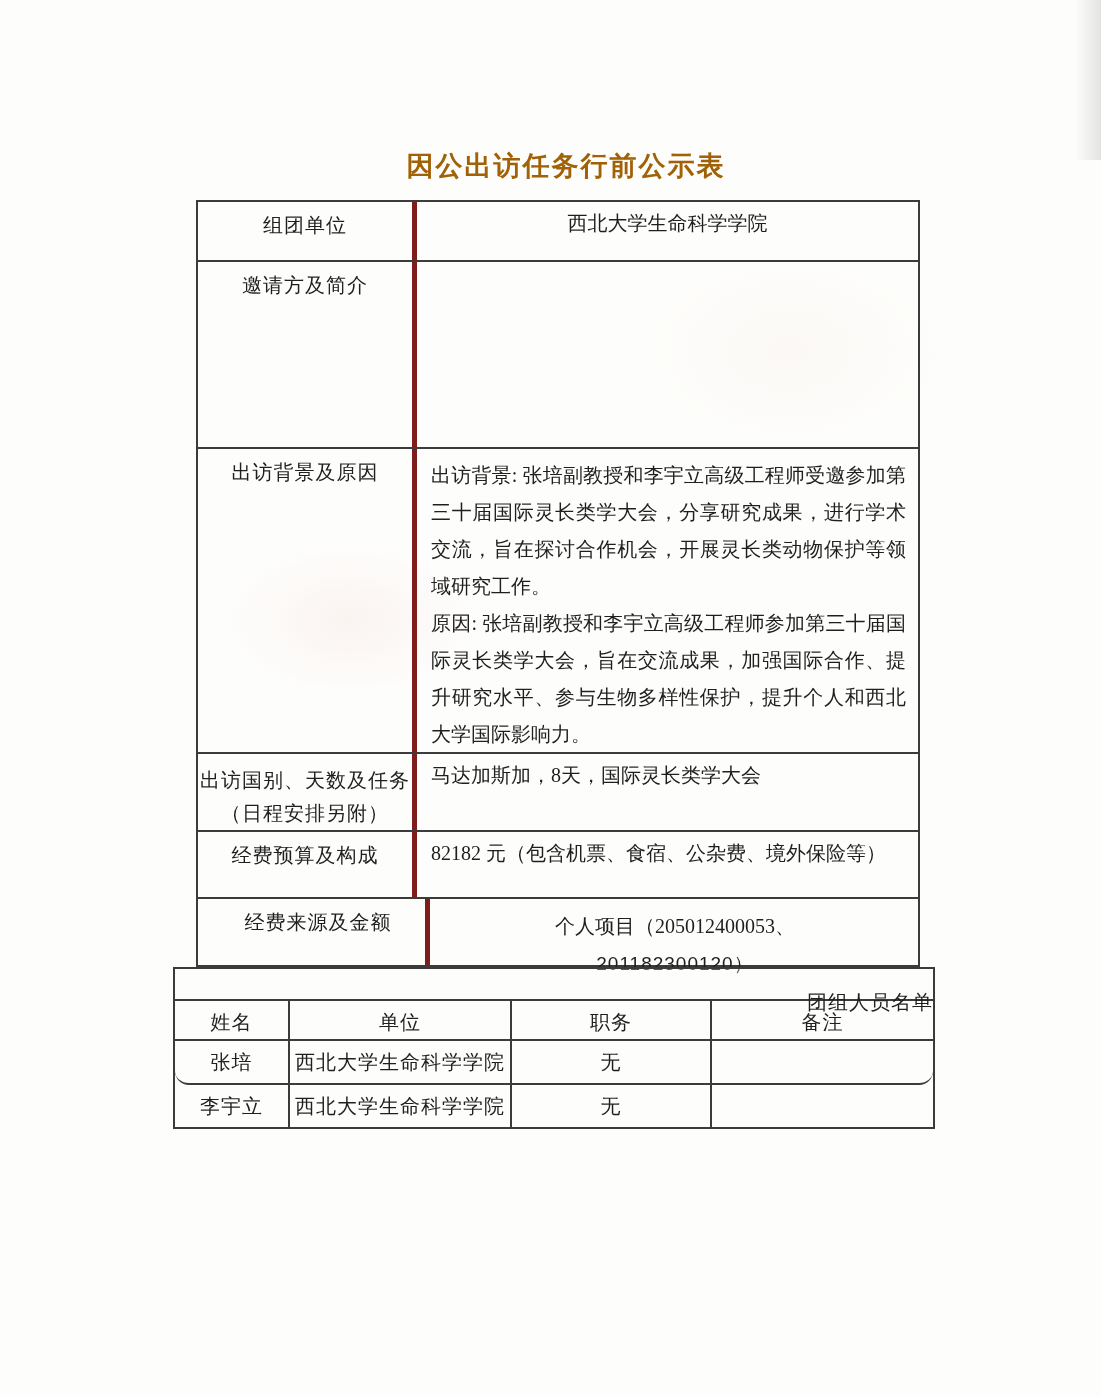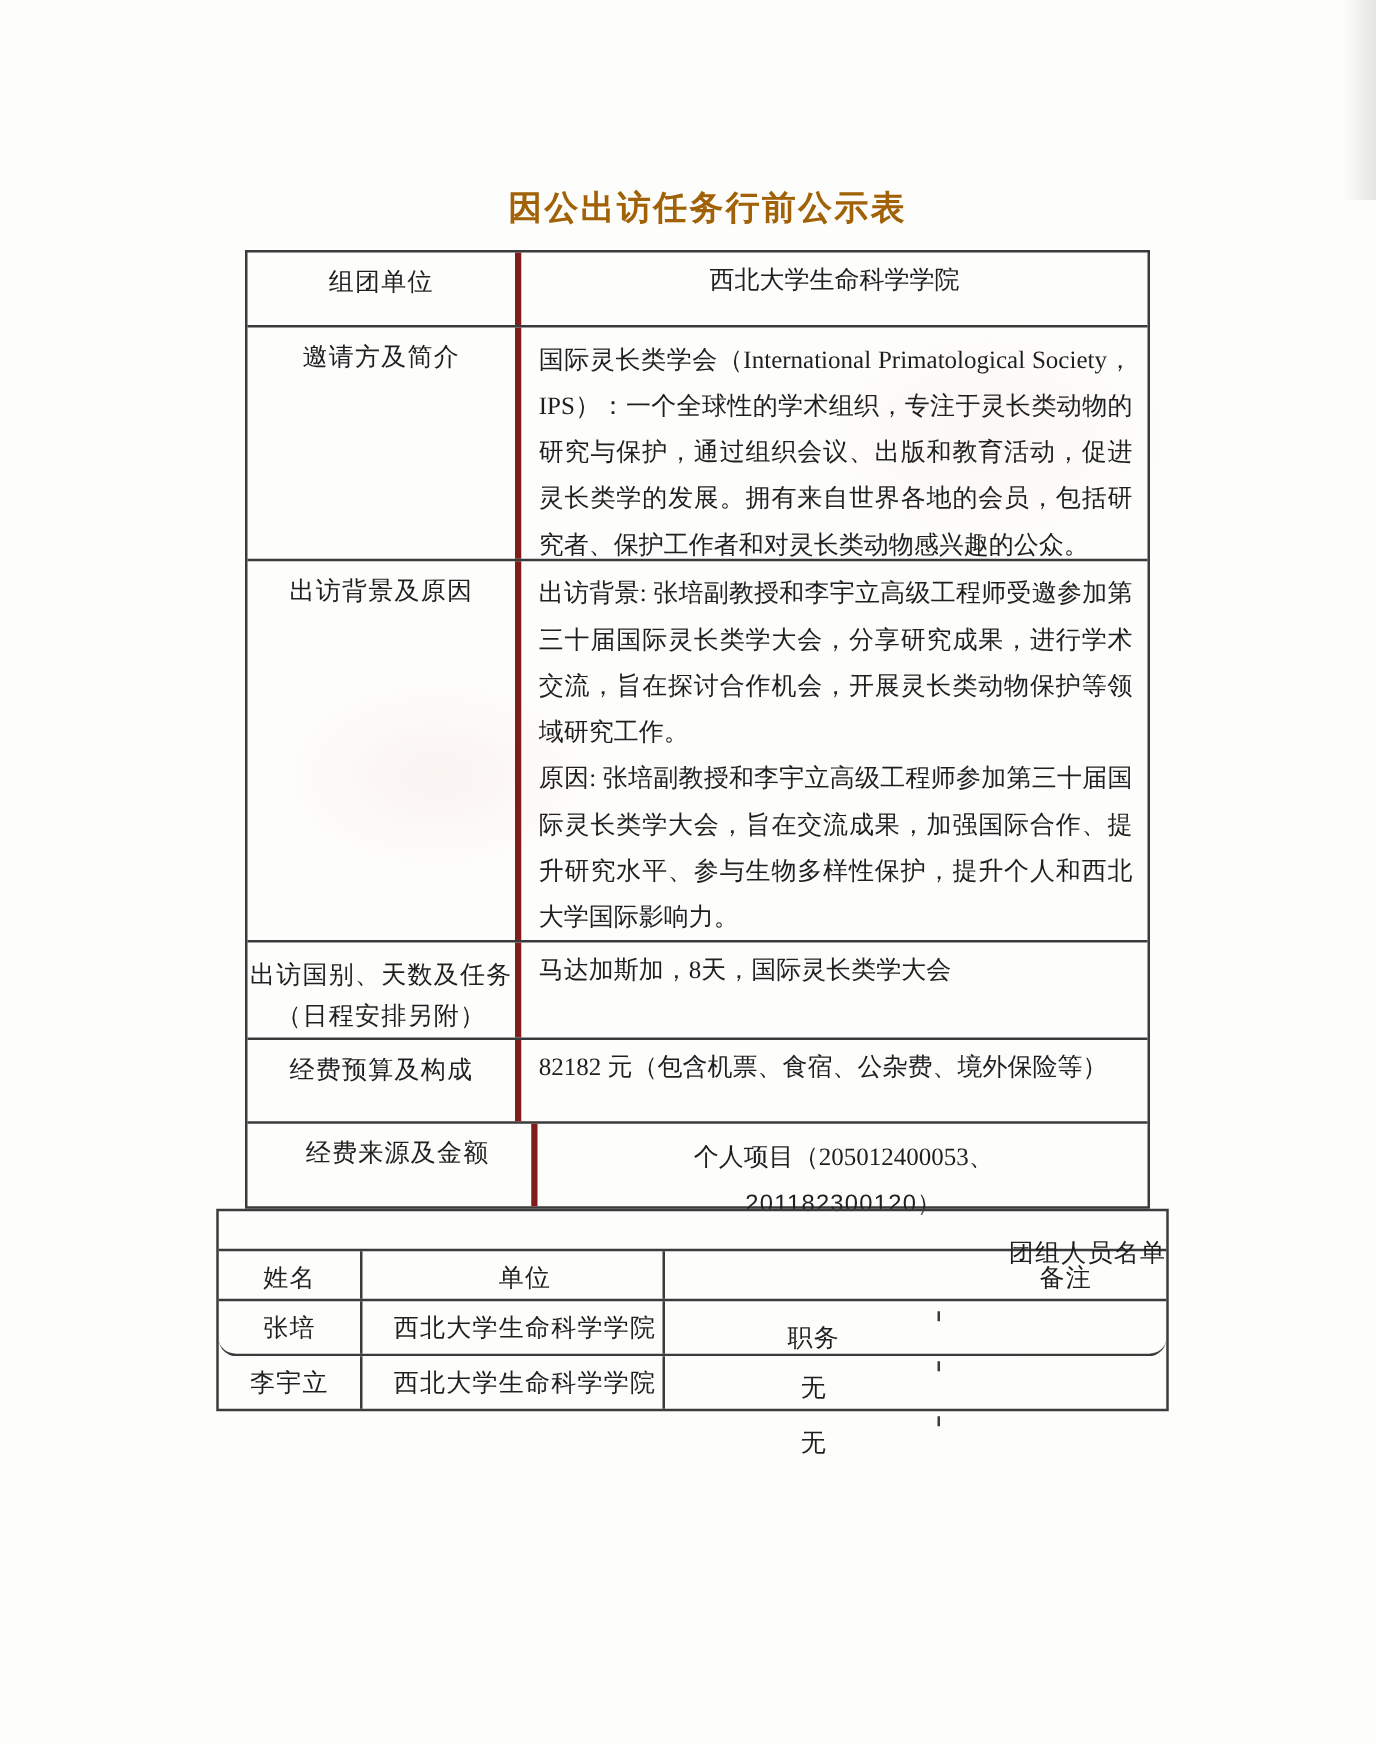--- a/index.html
+++ b/index.html
@@ -62,30 +62,30 @@
     border:2px solid #3b3b3b;
     box-sizing:border-box;
     font-size:20px;
     background:rgba(255,255,255,0.25);
   }
   .banner-row {
     box-sizing:border-box; height:32px;
     border-bottom:2px solid #3b3b3b;
     text-align:right; padding-top:20px; letter-spacing:1px;
   }
-  .p-row { display:flex; box-sizing:border-box; border-bottom:2px solid #3b3b3b;gap:20px; }
+  .p-row { display:flex; box-sizing:border-box; border-bottom:2px solid #3b3b3b; }
   .p-row:last-child { border-bottom:none; }
   .p-head { height:40px; }
   .p-data1 { height:44px;border-radius:14px; }
   .p-data2 { height:42px; }
   .p-cell { box-sizing:border-box; border-right:2px solid #3b3b3b; text-align:center; padding-top:8px; letter-spacing:1px; }
   .p-cell:last-child { border-right:none; }
   .col-name { width:115px; flex:0 0 115px; }
   .col-unit { width:222px; flex:0 0 222px; }
-  .col-pos  { width:200px; flex:0 0 200px;margin-top:48px; }
+  .col-pos  { width:200px; flex:0 0 200px; }
   .col-rem  { flex:1; }
 </style>
 </head>
 <body>
 
 <div class="page">
   <div class="stain1"></div>
   <div class="stain2"></div>
   <div class="edge-shadow"></div>
 
@@ -93,23 +93,20 @@
 
   <div class="main-table">
 
     <div class="m-row h-r1">
       <div class="cell-label">组团单位</div>
       <div class="cell-content centered">西北大学生命科学学院</div>
     </div>
 
     <div class="m-row h-r2">
       <div class="cell-label">邀请方及简介</div>
-      <div class="cell-content">
-        <div class="para">国际灵长类学会（International Primatological Society，IPS）：一个全球性的学术组织，专注于灵长类动物的研究与保护，通过组织会议、出版和教育活动，促进灵长类学的发展。拥有来自世界各地的会员，包括研究者、保护工作者和对灵长类动物感兴趣的公众。</div>
-      </div>
     </div>
 
     <div class="m-row h-r3">
       <div class="cell-label">出访背景及原因</div>
       <div class="cell-content">
         <div class="para">出访背景: 张培副教授和李宇立高级工程师受邀参加第三十届国际灵长类学大会，分享研究成果，进行学术交流，旨在探讨合作机会，开展灵长类动物保护等领域研究工作。</div>
         <div class="para">原因: 张培副教授和李宇立高级工程师参加第三十届国际灵长类学大会，旨在交流成果，加强国际合作、提升研究水平、参与生物多样性保护，提升个人和西北大学国际影响力。</div>
       </div>
     </div>
 

